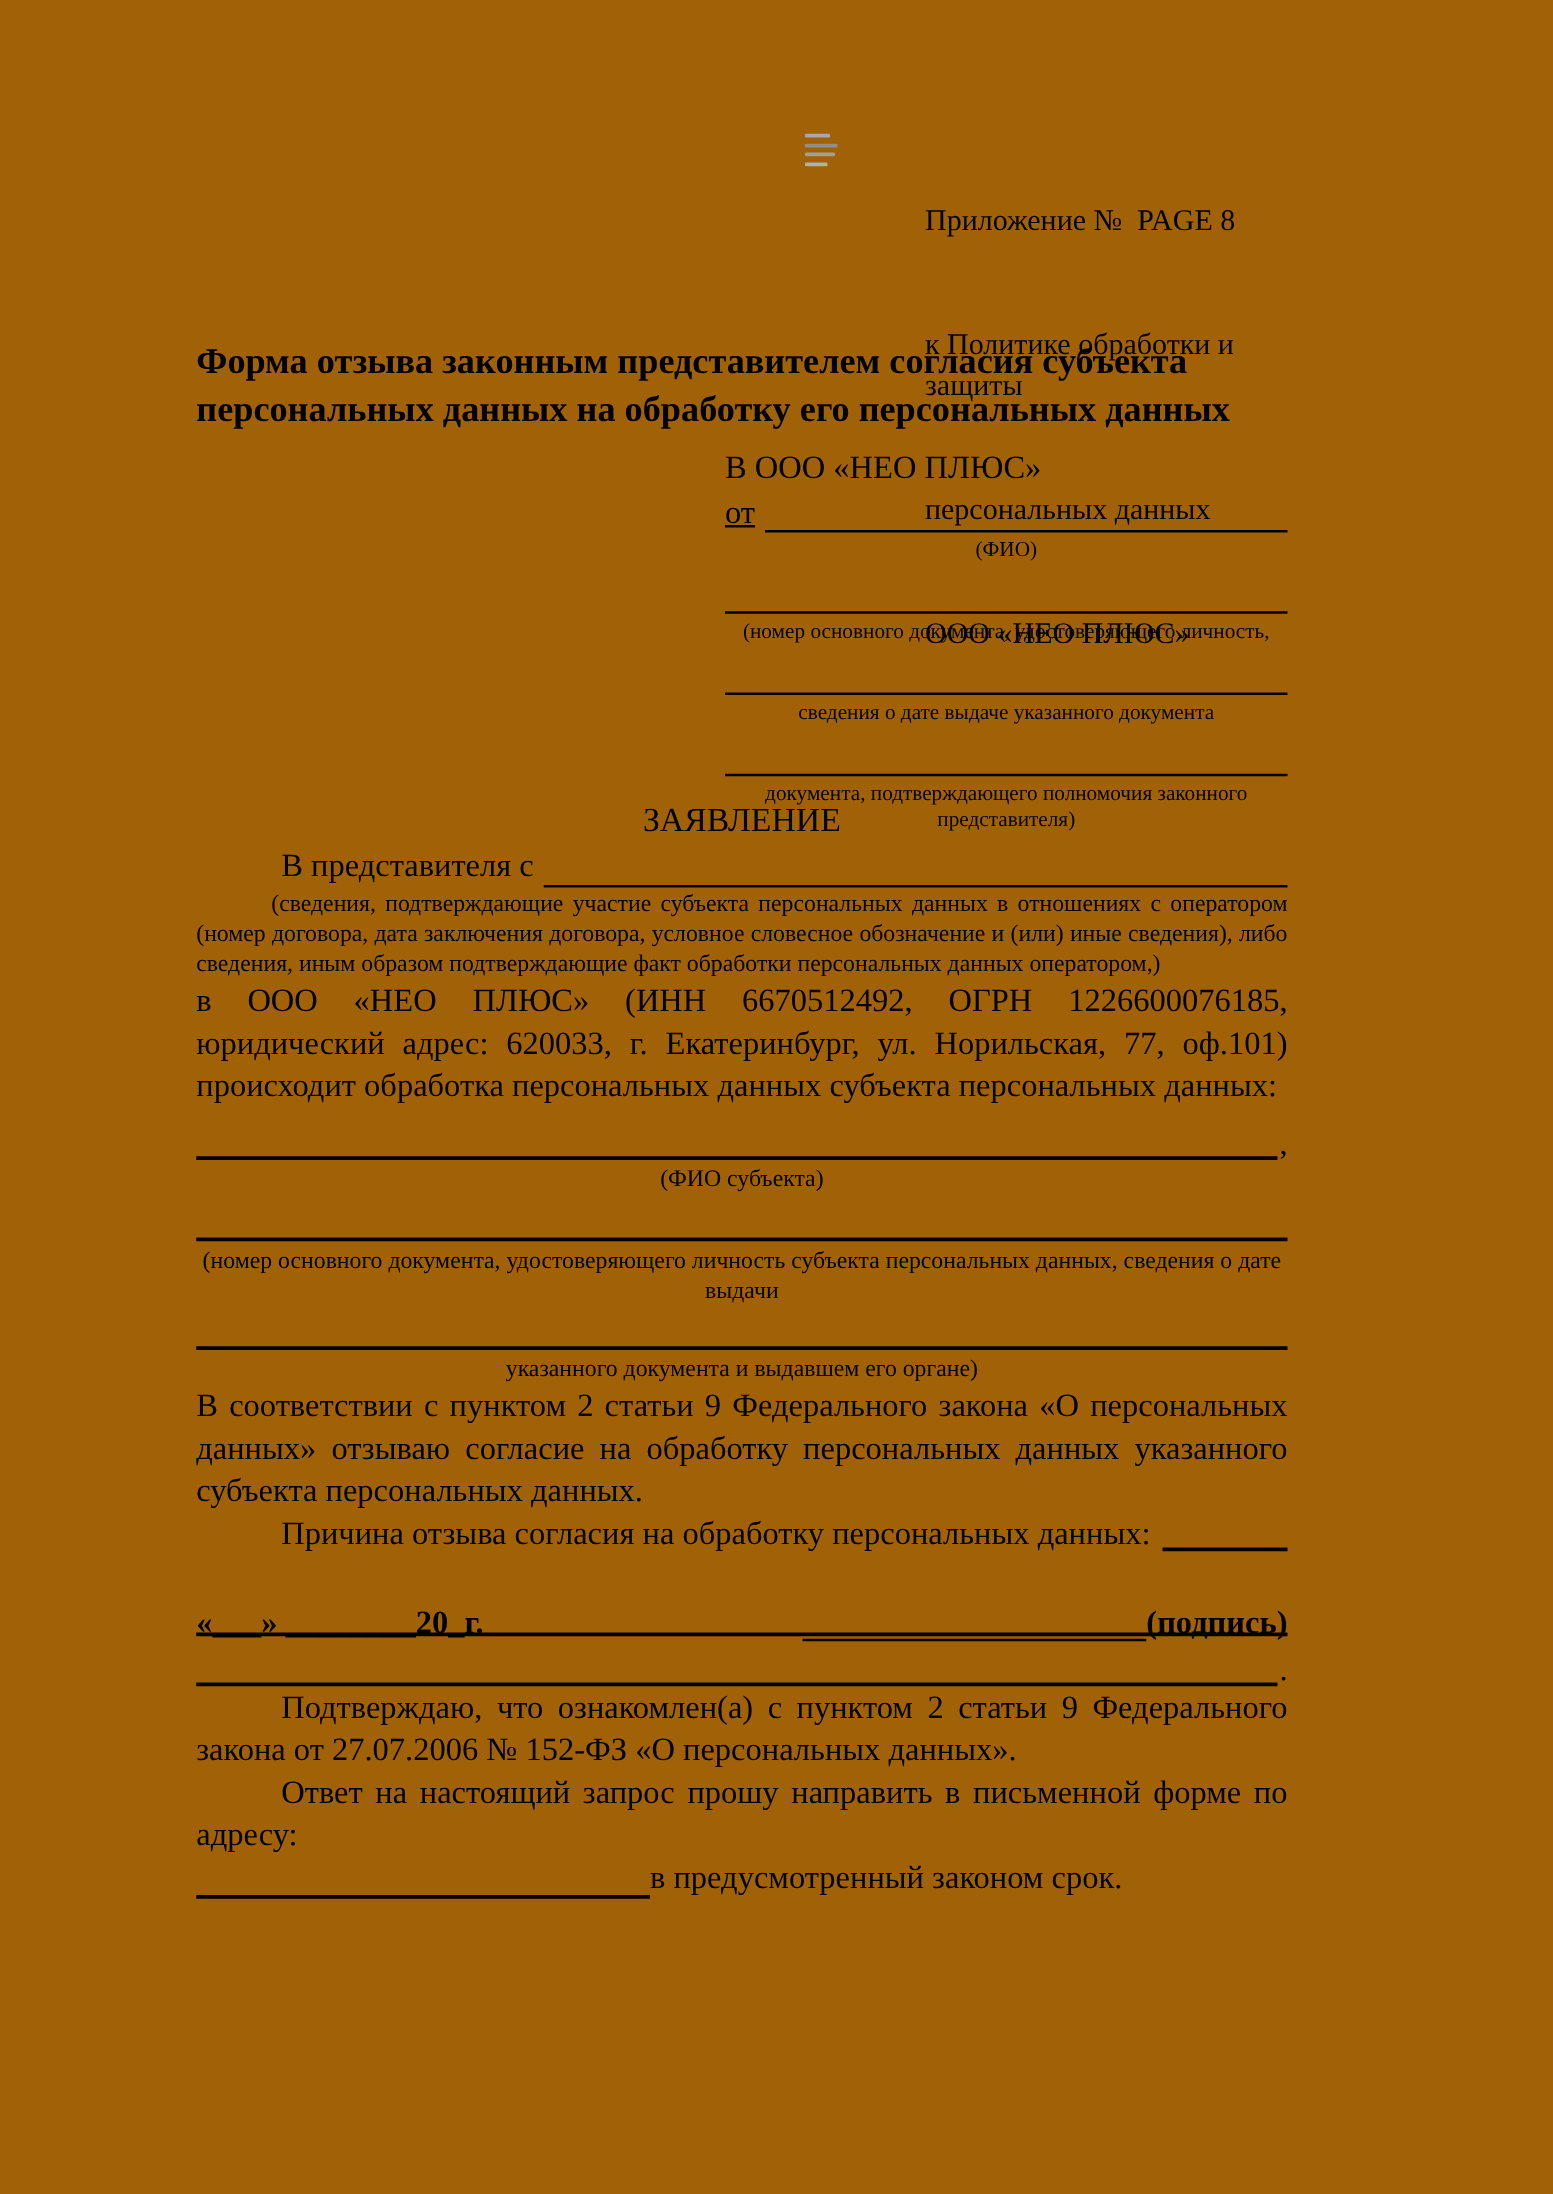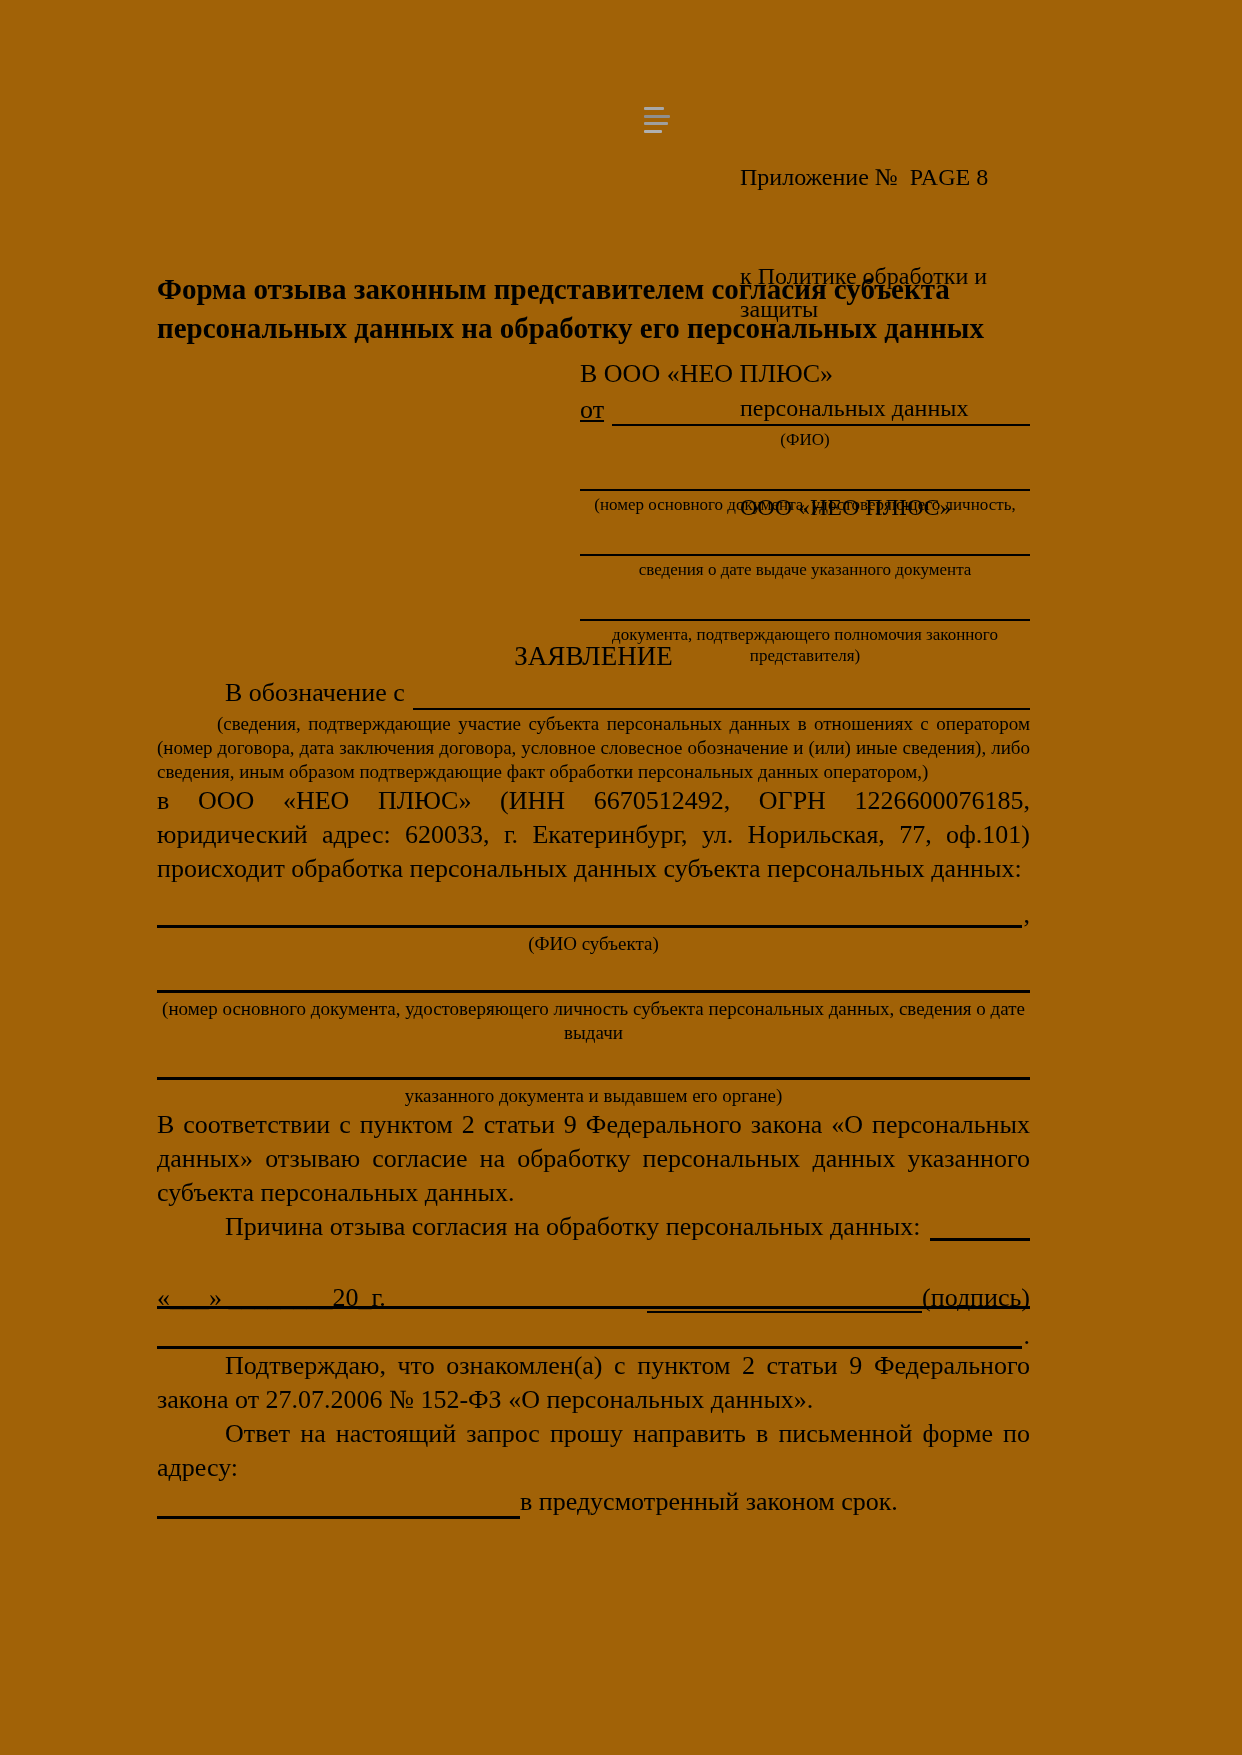--- a/index.html
+++ b/index.html
@@ -53,21 +53,21 @@
   .reason .lbl{padding-left:68px;white-space:nowrap;}
   .reason .fill{height:28px;margin-left:10px;border-bottom:3px solid #000;}
   .sp46{height:42px;}
   .sp20{height:14px;}
   .indent{text-indent:68px;text-align:justify;margin:0;}
   .reply-row{display:flex;align-items:flex-end;}
   .reply-row .fixedfill{width:363px;border-bottom:3px solid #000;height:28px;}
   
   .bottom{
     position:absolute;left:157px;width:873px;top:1283px;
-    display:flex;justify-content:space-between;font-size:26px;
+    display:flex;justify-content:space-between;font-size:26px;font-weight:bold;
   }
   .signgrp{display:flex;align-items:flex-end;}
   .signgrp .fixedfill{width:275px;border-bottom:2px solid #000;height:26px;}
 </style>
 </head>
 <body>
 
 <div class="page">
 
   <div class="marks">
@@ -108,21 +108,21 @@
     <div class="grp">
       <div class="blank"></div>
       <div class="cap">документа, подтверждающего полномочия законного представителя)</div>
     </div>
   </div>
 
   <div class="zayav">ЗАЯВЛЕНИЕ</div>
 
   <div class="main">
     <div class="intro">
-      <span class="lbl">В обозначение с</span>
+      <span class="lbl">В представителя с</span>
       <span class="fill"></span>
     </div>
 
     <div class="fine">(сведения, подтверждающие участие субъекта персональных данных в отношениях с оператором (номер договора, дата заключения договора, условное словесное обозначение и (или) иные сведения), либо сведения, иным образом подтверждающие факт обработки персональных данных оператором,)</div>
 
     <p class="para">в ООО «НЕО ПЛЮС» (ИНН 6670512492, ОГРН 1226600076185, юридический адрес: 620033, г. Екатеринбург, ул. Норильская, 77, оф.101) происходит обработка персональных данных субъекта персональных данных:</p>
 
     <div class="comma-row">
       <span class="rule"></span>
       <span class="tail">,</span>

